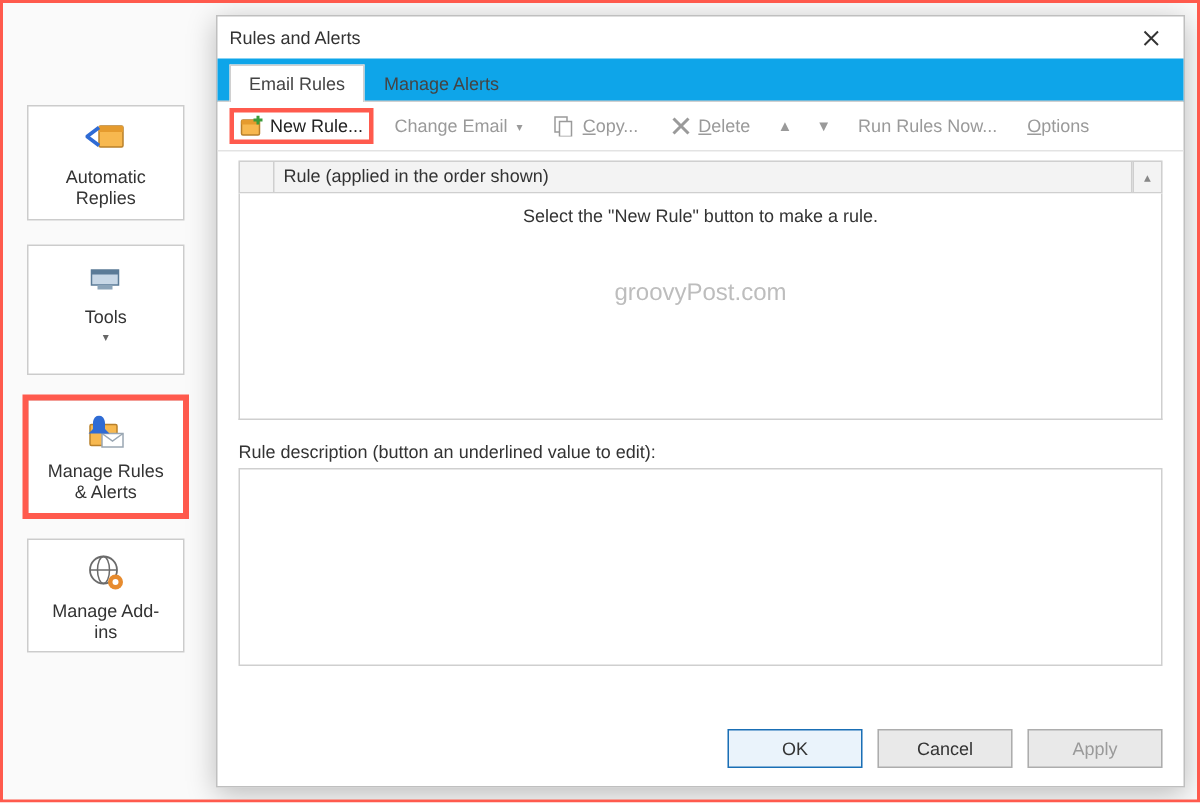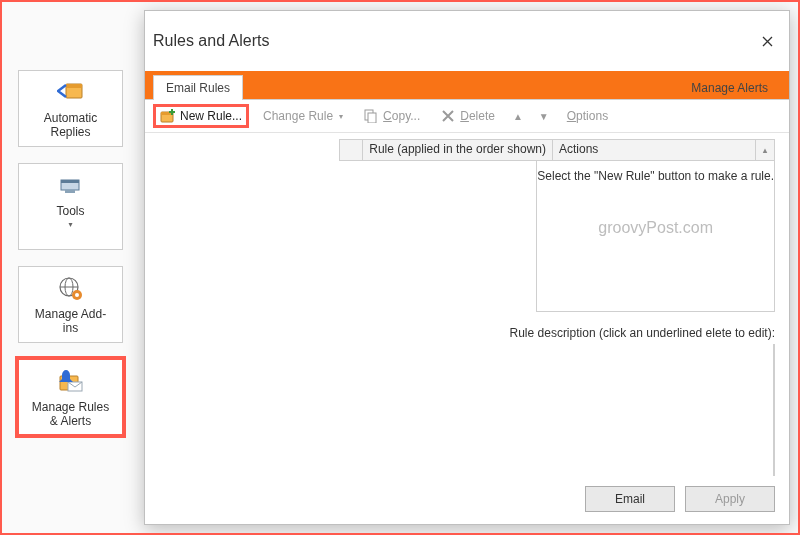--- a/index.html
+++ b/index.html
@@ -5,34 +5,34 @@
   html,body{margin:0;padding:0;font-family:"Segoe UI",Arial,sans-serif;font-size:12px;color:#333;}
   .canvas{position:relative;width:800px;height:535px;background:#fafafa;border:2px solid #ff5a4d;box-sizing:border-box;overflow:hidden;}
   
   .side-col{position:absolute;left:16px;top:68px;width:105px;display:flex;flex-direction:column;gap:16px;}
   .side-btn{background:#fff;border:1px solid #ccc;box-sizing:border-box;display:flex;flex-direction:column;align-items:center;justify-content:center;padding:8px 4px 6px;text-align:center;line-height:1.2;cursor:default;}
   .side-btn .icon-wrap{height:28px;display:flex;align-items:center;justify-content:center;margin-bottom:4px;}
   .side-btn.highlight{outline:4px solid #ff5a4d;outline-offset:-1px;}
   .drop-caret{font-size:8px;color:#666;margin-top:2px;}
   
   .dialog{position:absolute;left:142px;top:8px;right:8px;bottom:8px;background:#fff;border:1px solid #bfbfbf;box-shadow:0 4px 18px rgba(0,0,0,.25);display:flex;flex-direction:column;}
-  .dlg-title{height:28px;display:flex;align-items:center;justify-content:space-between;padding:16px 8px;font-size:16px;color:#333;}
+  .dlg-title{height:28px;display:flex;align-items:center;justify-content:space-between;padding:0 8px;font-size:12px;color:#333;}
   .close-btn{width:28px;height:22px;display:flex;align-items:center;justify-content:center;color:#444;}
   .close-btn svg{width:11px;height:11px;}
-  .tab-strip{height:28px;border-bottom:1px solid #d0d0d0;display:flex;align-items:flex-end;padding:0 8px;background:#f97316;justify-content:space-between;}
+  .tab-strip{height:28px;border-bottom:1px solid #d0d0d0;display:flex;align-items:flex-end;padding:0 8px;background:#0ea5e9;}
   .tab{padding:5px 12px;border:1px solid transparent;border-bottom:none;color:#444;position:relative;top:1px;}
   .tab.active{background:#fff;border-color:#d0d0d0;}
   .toolbar{height:32px;display:flex;align-items:center;gap:8px;padding:0 8px;border-bottom:1px solid #e3e3e3;color:#9a9a9a;}
   .tb-btn{display:flex;align-items:center;gap:4px;padding:2px 6px;}
   .tb-btn .u{text-decoration:underline;}
   .tb-icon{display:inline-flex;width:16px;height:16px;align-items:center;justify-content:center;}
   .new-rule-wrap{border:3px solid #ff5a4d;padding:1px 4px;display:flex;align-items:center;gap:4px;color:#222;}
   .caret-sm{font-size:8px;color:#9a9a9a;margin-left:2px;}
   .arrow-btn{color:#9a9a9a;font-size:10px;padding:0 4px;}
-  .content{flex:1;display:flex;flex-direction:column;padding:6px 14px 0 14px;min-height:0;align-items:flex-end;}
+  .content{flex:1;display:flex;flex-direction:column;padding:6px 14px 0 14px;min-height:0;}
   .grid-head{display:flex;border:1px solid #cfcfcf;background:#f3f3f3;height:20px;align-items:stretch;}
   .gh-checkbox{width:22px;border-right:1px solid #cfcfcf;}
   .gh-rule{flex:1;padding:2px 6px;border-right:1px solid #cfcfcf;}
   .gh-actions{width:190px;padding:2px 6px;}
   .gh-scroll{width:18px;border-left:1px solid #cfcfcf;background:#f3f3f3;display:flex;align-items:center;justify-content:center;color:#888;font-size:9px;}
   .grid-body{border:1px solid #cfcfcf;border-top:none;flex:0 0 150px;position:relative;background:#fff;}
   .grid-msg{text-align:center;padding-top:8px;color:#333;}
   .watermark{position:absolute;top:58px;left:0;right:0;text-align:center;color:#bdbdbd;font-size:16px;font-style:normal;}
   .desc-label{margin-top:14px;color:#333;}
   .desc-box{margin-top:4px;border:1px solid #cfcfcf;height:130px;background:#fff;}
@@ -65,45 +65,45 @@
         <svg width="28" height="22" viewBox="0 0 28 22">
           <rect x="4" y="5" width="18" height="10" fill="#c7d7e6" stroke="#5b7b97"></rect>
           <rect x="4" y="5" width="18" height="3" fill="#5b7b97"></rect>
           <rect x="8" y="15" width="10" height="3" fill="#8aa3b8"></rect>
         </svg>
       </span>
       <span>Tools</span>
       <span class="drop-caret">▾</span>
     </div>
 
+    <div class="side-btn highlight">
+      <span class="icon-wrap">
+        <svg width="30" height="24" viewBox="0 0 30 24">
+          <rect x="4" y="6" width="18" height="14" rx="1" fill="#f7b84f" stroke="#b9802a"></rect>
+          <rect x="12" y="12" width="14" height="9" fill="#fff" stroke="#9aa7b3"></rect>
+          <path d="M12 12 L19 17 L26 12" fill="none" stroke="#9aa7b3"></path>
+          <path d="M10 0 C8 0 6 2 6 5 L6 9 L3 12 L17 12 L14 9 L14 5 C14 2 12 0 10 0 Z" fill="#2f6bd4"></path>
+        </svg>
+      </span>
+      <span style="white-space:pre-line;">Manage Rules
+&amp; Alerts</span>
+    </div>
+
     <div class="side-btn">
       <span class="icon-wrap">
         <svg width="26" height="24" viewBox="0 0 26 24">
           <circle cx="11" cy="10" r="9" fill="none" stroke="#6b6b6b" stroke-width="1.2"></circle>
           <ellipse cx="11" cy="10" rx="4" ry="9" fill="none" stroke="#6b6b6b"></ellipse>
           <line x1="2" y1="10" x2="20" y2="10" stroke="#6b6b6b"></line>
           <circle cx="19" cy="18" r="5" fill="#e78b2e"></circle>
           <circle cx="19" cy="18" r="2" fill="#fff"></circle>
         </svg>
       </span>
       <span style="white-space:pre-line;">Manage Add-
 ins</span>
-    </div>
-
-    <div class="side-btn highlight">
-      <span class="icon-wrap">
-        <svg width="30" height="24" viewBox="0 0 30 24">
-          <rect x="4" y="6" width="18" height="14" rx="1" fill="#f7b84f" stroke="#b9802a"></rect>
-          <rect x="12" y="12" width="14" height="9" fill="#fff" stroke="#9aa7b3"></rect>
-          <path d="M12 12 L19 17 L26 12" fill="none" stroke="#9aa7b3"></path>
-          <path d="M10 0 C8 0 6 2 6 5 L6 9 L3 12 L17 12 L14 9 L14 5 C14 2 12 0 10 0 Z" fill="#2f6bd4"></path>
-        </svg>
-      </span>
-      <span style="white-space:pre-line;">Manage Rules
-&amp; Alerts</span>
     </div>
 
   </div>
 
   <div class="dialog">
     <div class="dlg-title">
       <span>Rules and Alerts</span>
       <span class="close-btn">
         <svg viewBox="0 0 11 11">
             <path d="M1 1 L10 10 M10 1 L1 10" stroke="#333" stroke-width="1.3"></path>
@@ -122,21 +122,21 @@
           <svg width="16" height="14" viewBox="0 0 16 14">
               <rect x="1" y="3" width="12" height="10" rx="1" fill="#f7b84f" stroke="#b9802a"></rect>
               <rect x="1" y="3" width="12" height="3" fill="#e59b2e"></rect>
               <rect x="11" y="0" width="2" height="6" fill="#3a9b3a"></rect>
               <rect x="9" y="2" width="6" height="2" fill="#3a9b3a"></rect>
             </svg>
         </span>
         <span><span class="u">New Rule...</span></span>
       </div>
       <div class="tb-btn">
-        <span>Change Rule</span>
+        <span>Change Email</span>
           <span class="caret-sm">▾</span>
       </div>
       <div class="tb-btn">
         <span class="tb-icon">
           <svg width="14" height="14" viewBox="0 0 14 14">
               <rect x="1" y="1" width="8" height="10" fill="#fff" stroke="#9a9a9a"></rect>
               <rect x="4" y="4" width="8" height="10" fill="#fff" stroke="#9a9a9a"></rect>
             </svg>
         </span>
         <span><span class="u">C</span>opy...</span>
@@ -145,39 +145,42 @@
         <span class="tb-icon">
           <svg width="12" height="12" viewBox="0 0 12 12">
               <path d="M1 1 L11 11 M11 1 L1 11" stroke="#9a9a9a" stroke-width="2"></path>
             </svg>
         </span>
         <span><span class="u">D</span>elete</span>
       </div>
       <span class="arrow-btn">▲</span>
       <span class="arrow-btn">▼</span>
       <div class="tb-btn">
+        <span>Run Rules Now...</span>
+      </div>
+      <div class="tb-btn">
         <span><span class="u">O</span>ptions</span>
       </div>
     </div>
 
     <div class="content">
       <div class="grid-head">
         <div class="gh-checkbox"></div>
         <div class="gh-rule">Rule (applied in the order shown)</div>
-        <div class="gh-actions">Actions</div>
         <div class="gh-scroll">▴</div>
       </div>
       <div class="grid-body">
         <div class="grid-msg">Select the "New Rule" button to make a rule.</div>
         <div class="watermark">groovyPost.com</div>
       </div>
 
-      <div class="desc-label">Rule description (click an underlined elete to edit):</div>
+      <div class="desc-label">Rule description (button an underlined value to edit):</div>
       <div class="desc-box"></div>
     </div>
 
     <div class="btn-row">
-      <div class="btn">Email</div>
+      <div class="btn primary">OK</div>
+      <div class="btn">Cancel</div>
       <div class="btn disabled">Apply</div>
     </div>
   </div>
 
 </div>
 
 </body></html>

